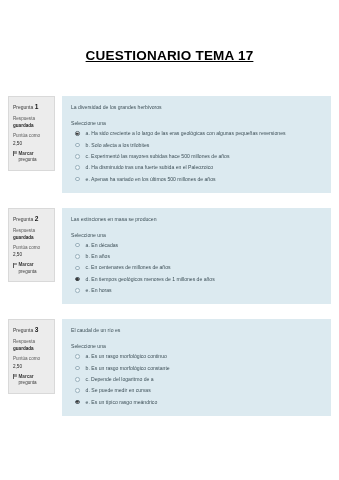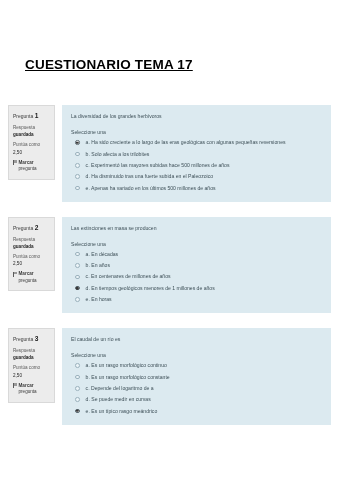--- a/index.html
+++ b/index.html
@@ -16,27 +16,27 @@
   }
   .page {
     position: relative;
     width: 339px;
     height: 480px;
     background: #ffffff;
     box-sizing: border-box;
     padding: 0 8px;
   }
   .doc-title {
-    text-align: left;
+    text-align: center;
     font-size: 13.5px;
     font-weight: bold;
     letter-spacing: 0.2px;
     color: #000000;
     text-decoration: underline;
-    margin: 17px;
+    margin: 8px;
     padding-top: 40px;
     padding-bottom: 0;
   }
   .quiz-body {
     margin-top: 33px;
   }
   .question {
     display: flex;
     align-items: flex-start;
     margin-bottom: 15px;

